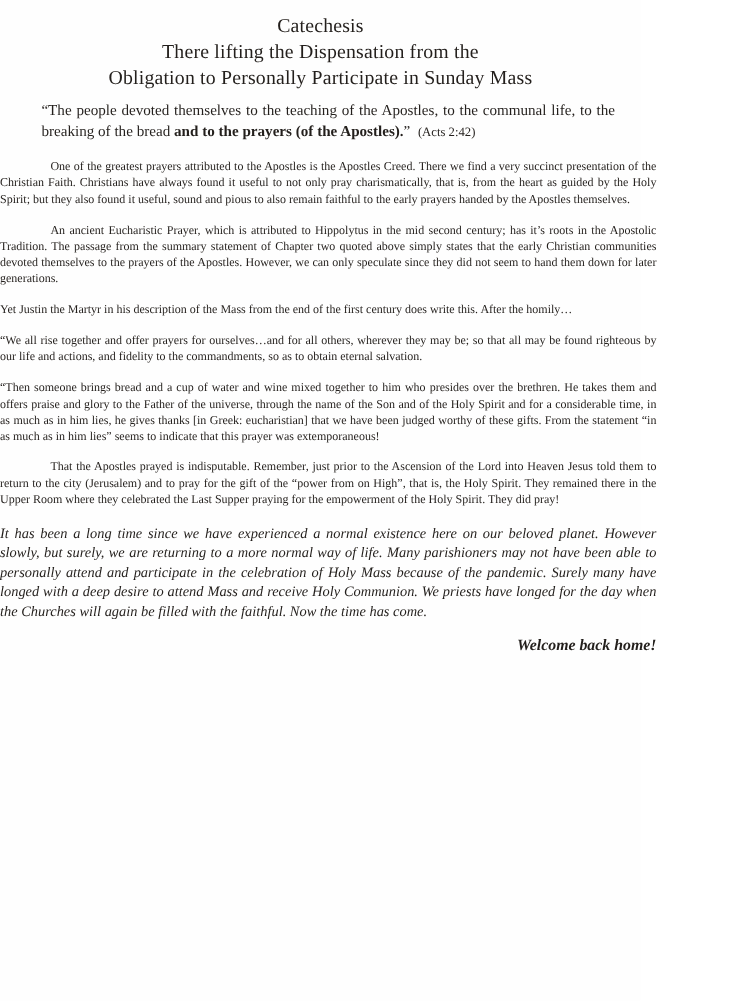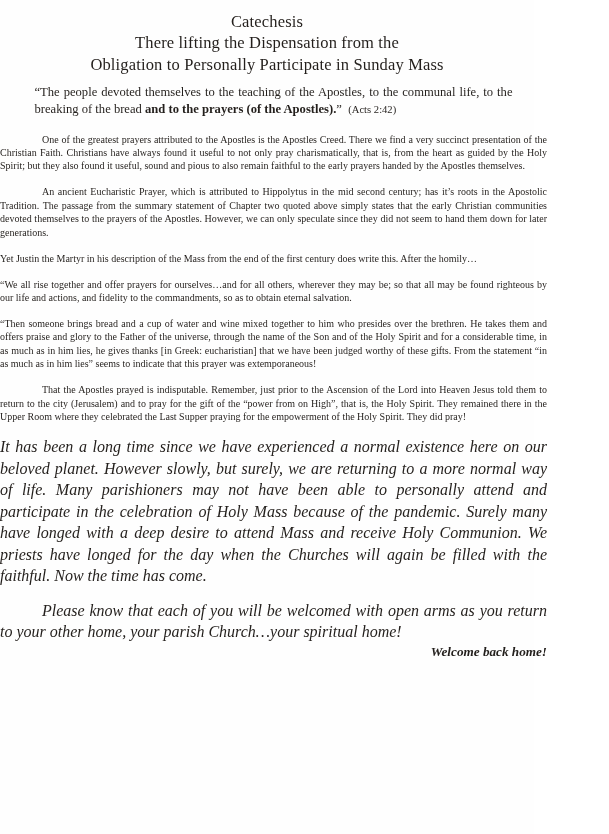--- a/index.html
+++ b/index.html
@@ -75,21 +75,21 @@
     font-weight: bold;
   }
   .cite {
     font-size: 10.6px;
     white-space: nowrap;
   }
 
   
   .italic-para {
     font-style: italic;
-    font-size: 16px;
+    font-size: 12px;
     line-height: 1.345;
     text-align: justify;
   }
   .italic-para.first {
     margin-bottom: 13px;
   }
   .italic-para.indent {
     text-indent: 42px;
   }
 
@@ -125,18 +125,17 @@
     <p class="para flush">Yet Justin the Martyr in his description of the Mass from the end of the first century does write this. After the homily…</p>
 
     <p class="para flush">“We all rise together and offer prayers for ourselves…and for all others, wherever they may be; so that all may be found righteous by our life and actions, and fidelity to the commandments, so as to obtain eternal salvation.</p>
 
     <p class="para flush">“Then someone brings bread and a cup of water and wine mixed together to him who presides over the brethren. He takes them and offers praise and glory to the Father of the universe, through the name of the Son and of the Holy Spirit and for a considerable time, in as much as in him lies, he gives thanks [in Greek: eucharistian] that we have been judged worthy of these gifts. From the statement “in as much as in him lies” seems to indicate that this prayer was extemporaneous!</p>
 
     <p class="para indent">That the Apostles prayed is indisputable.  Remember, just prior to the Ascension of the Lord into Heaven Jesus told them to return to the city (Jerusalem) and to pray for the gift of the “power from on High”, that is, the Holy Spirit. They remained there in the Upper Room where they celebrated the Last Supper praying for the empowerment of the Holy Spirit.  They did pray!</p>
 
     <p class="italic-para first">It has been a long time since we have experienced a normal existence here on our beloved planet. However slowly, but surely, we are returning to a more normal way of life. Many parishioners may not have been able to personally attend and participate in the celebration of Holy Mass because of the pandemic. Surely many have longed with a deep desire to attend Mass and receive Holy Communion. We priests have longed for the day when the Churches will again be filled with the faithful. Now the time has come.</p>
 
-    <p class="italic-para indent">Please know that each of you will be welcomed with open arms as you return to your other home, your parish Church…your spiritual home!</p>
 
     <div class="closing-line">Welcome back home!</div>
 
   </div>
 </div>
 
 </body></html>

